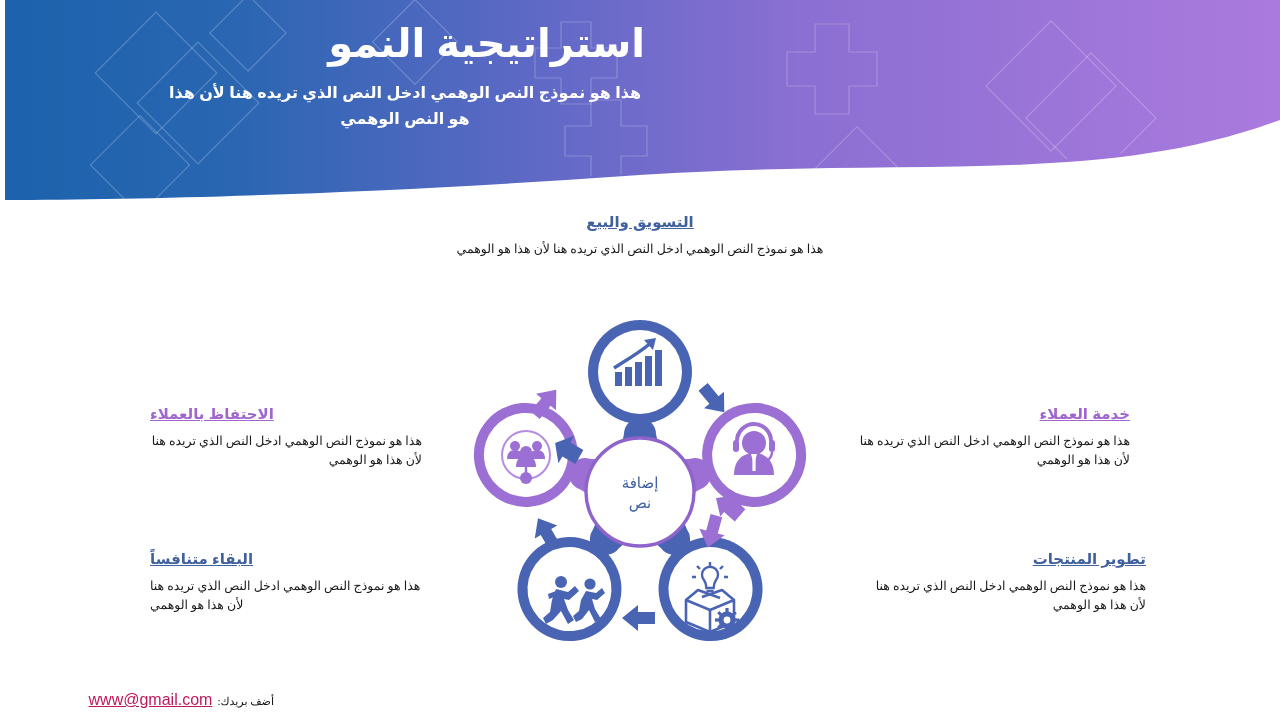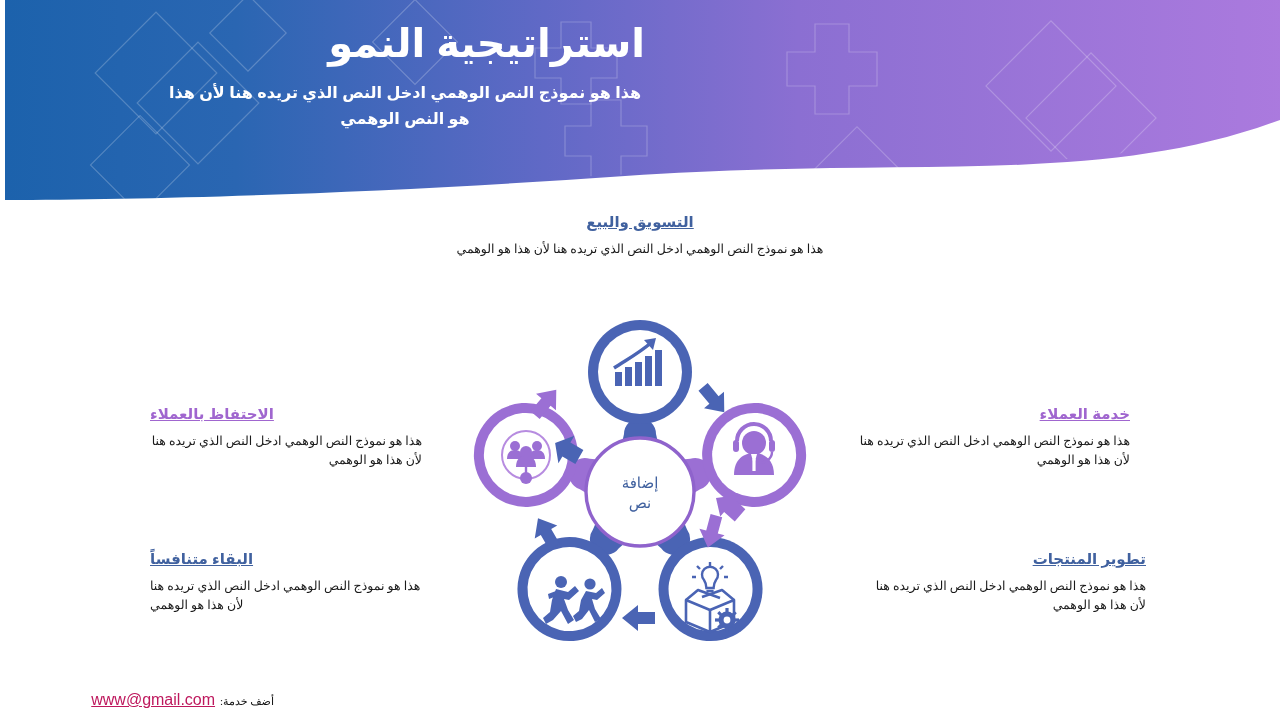--- a/index.html
+++ b/index.html
@@ -391,16 +391,16 @@
     <g>
       <circle cx="200" cy="192" r="54" fill="#ffffff" stroke="#8f63cc" stroke-width="3.4"></circle>
     </g>
     <text x="200" y="188" text-anchor="middle" font-family="Liberation Serif, DejaVu Serif, serif" font-size="15" fill="#40619f" id="hub-l1">إضافة</text>
     <text x="200" y="208" text-anchor="middle" font-family="Liberation Serif, DejaVu Serif, serif" font-size="15" fill="#40619f" id="hub-l2">نص</text>
   </svg>
 </div>
 
 <div id="footer">
   <div class="footer-line" id="footer-email-row">
-    <span>أضف خدمة:</span>
+    <span>أضف بريدك:</span>
     <a href="#" id="footer-email-link">www@gmail.com</a>
   </div>
 </div>
 
 </body></html>

